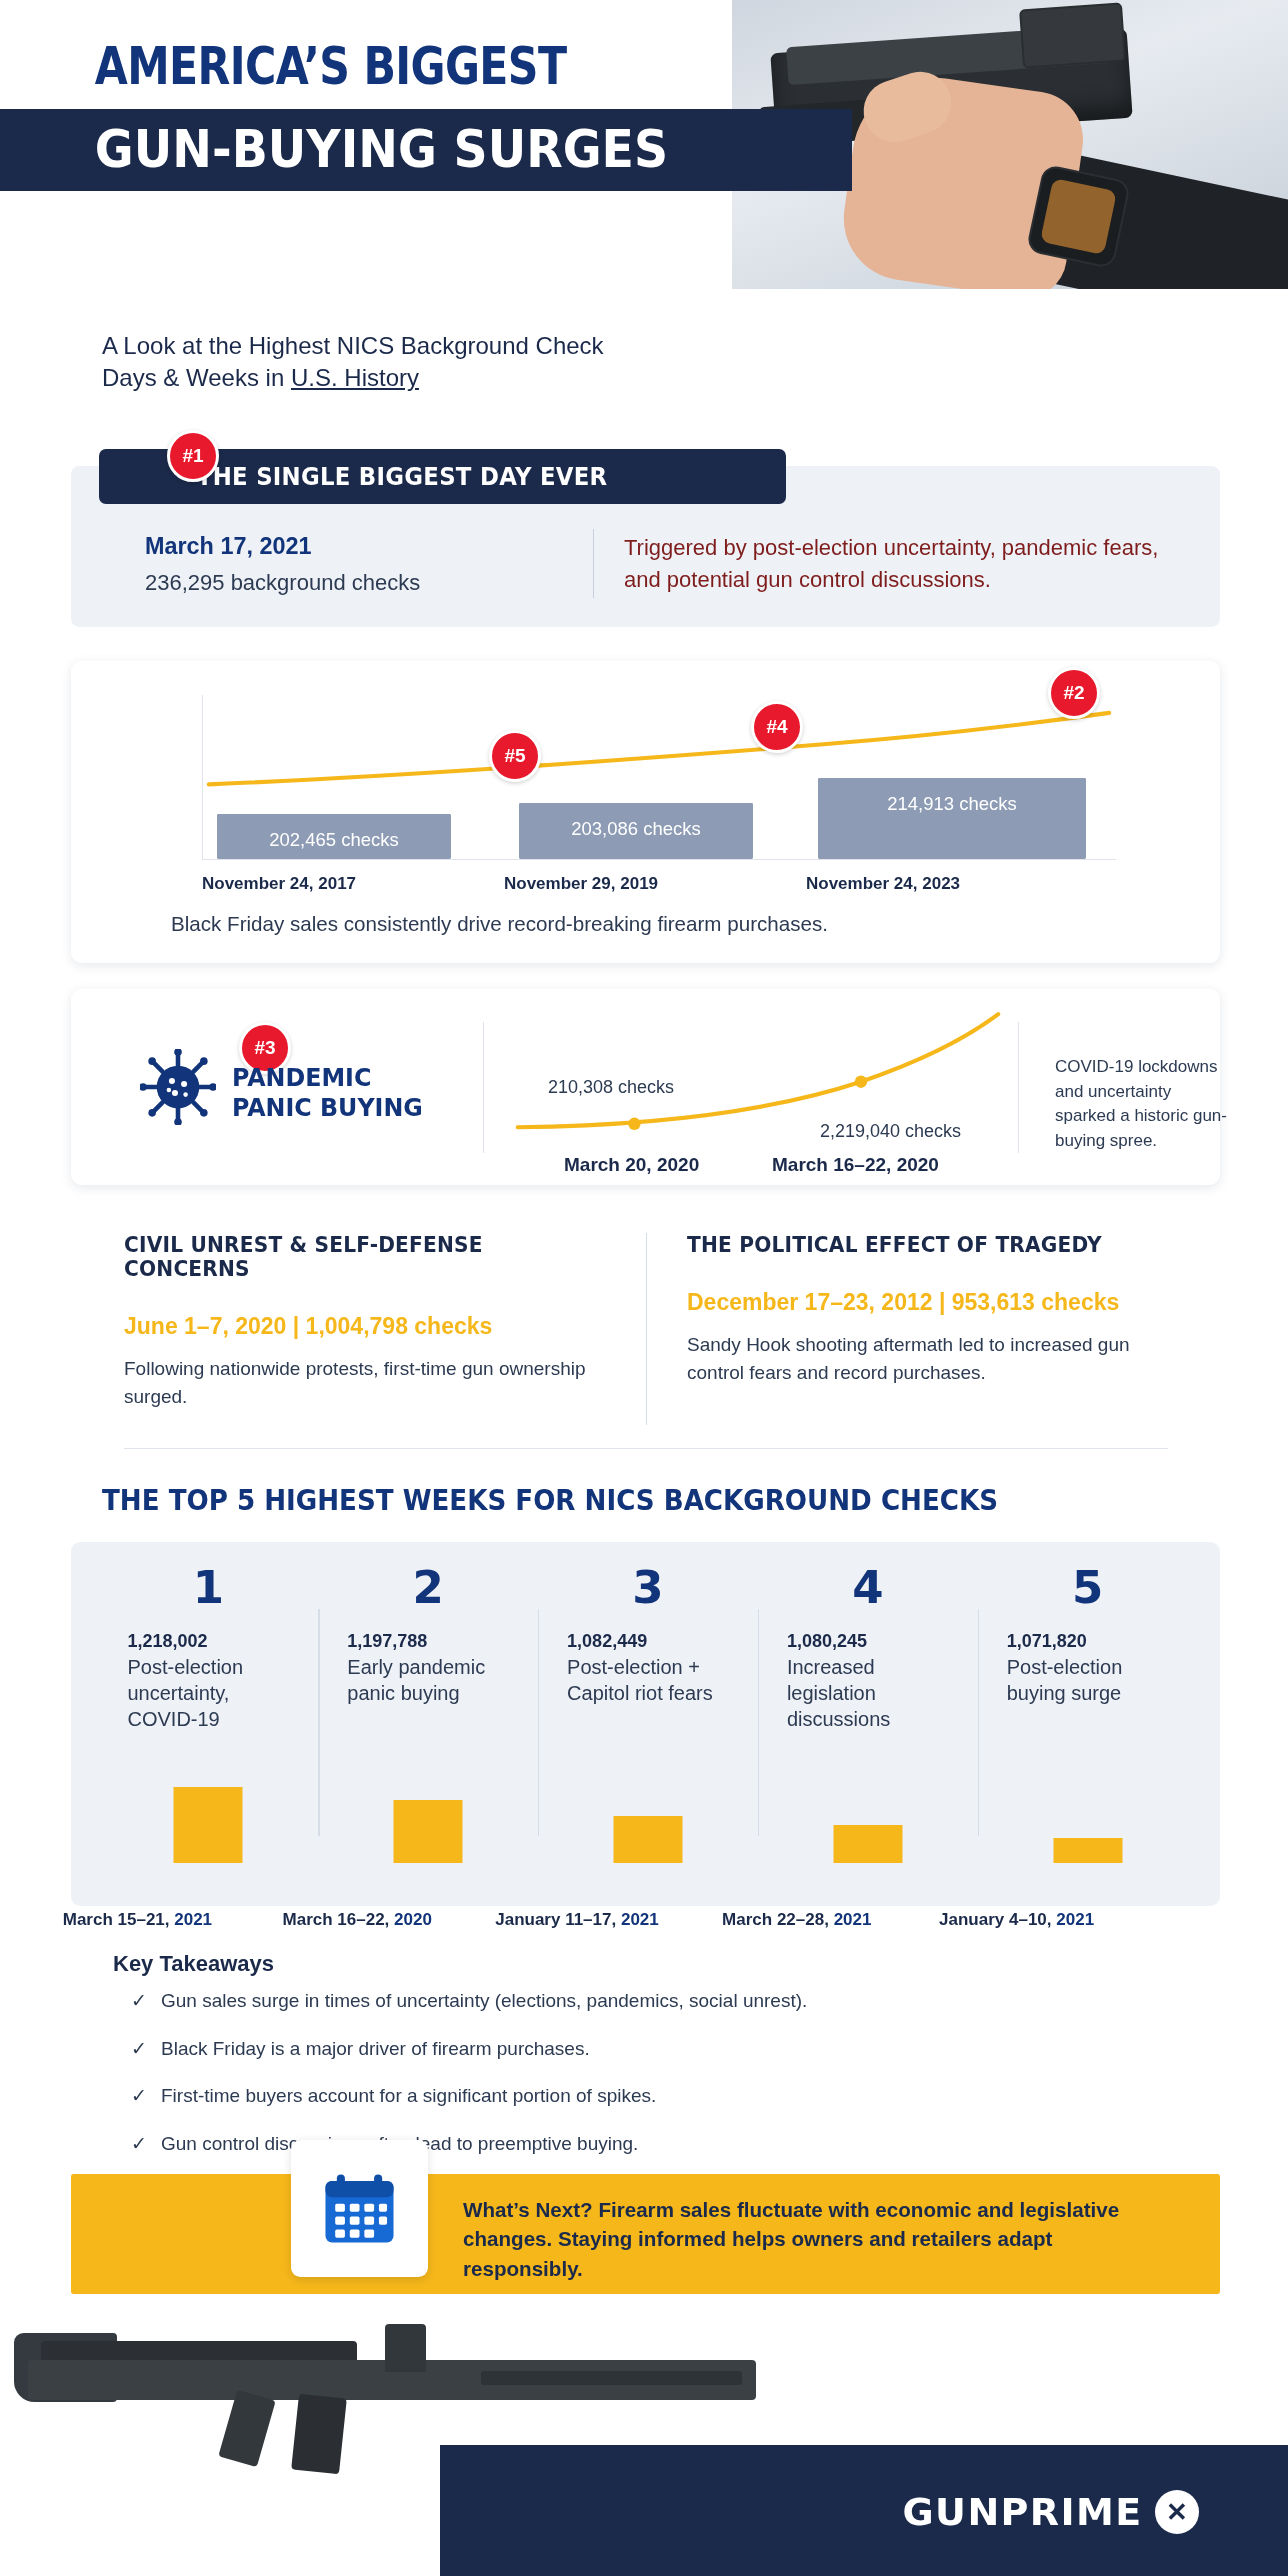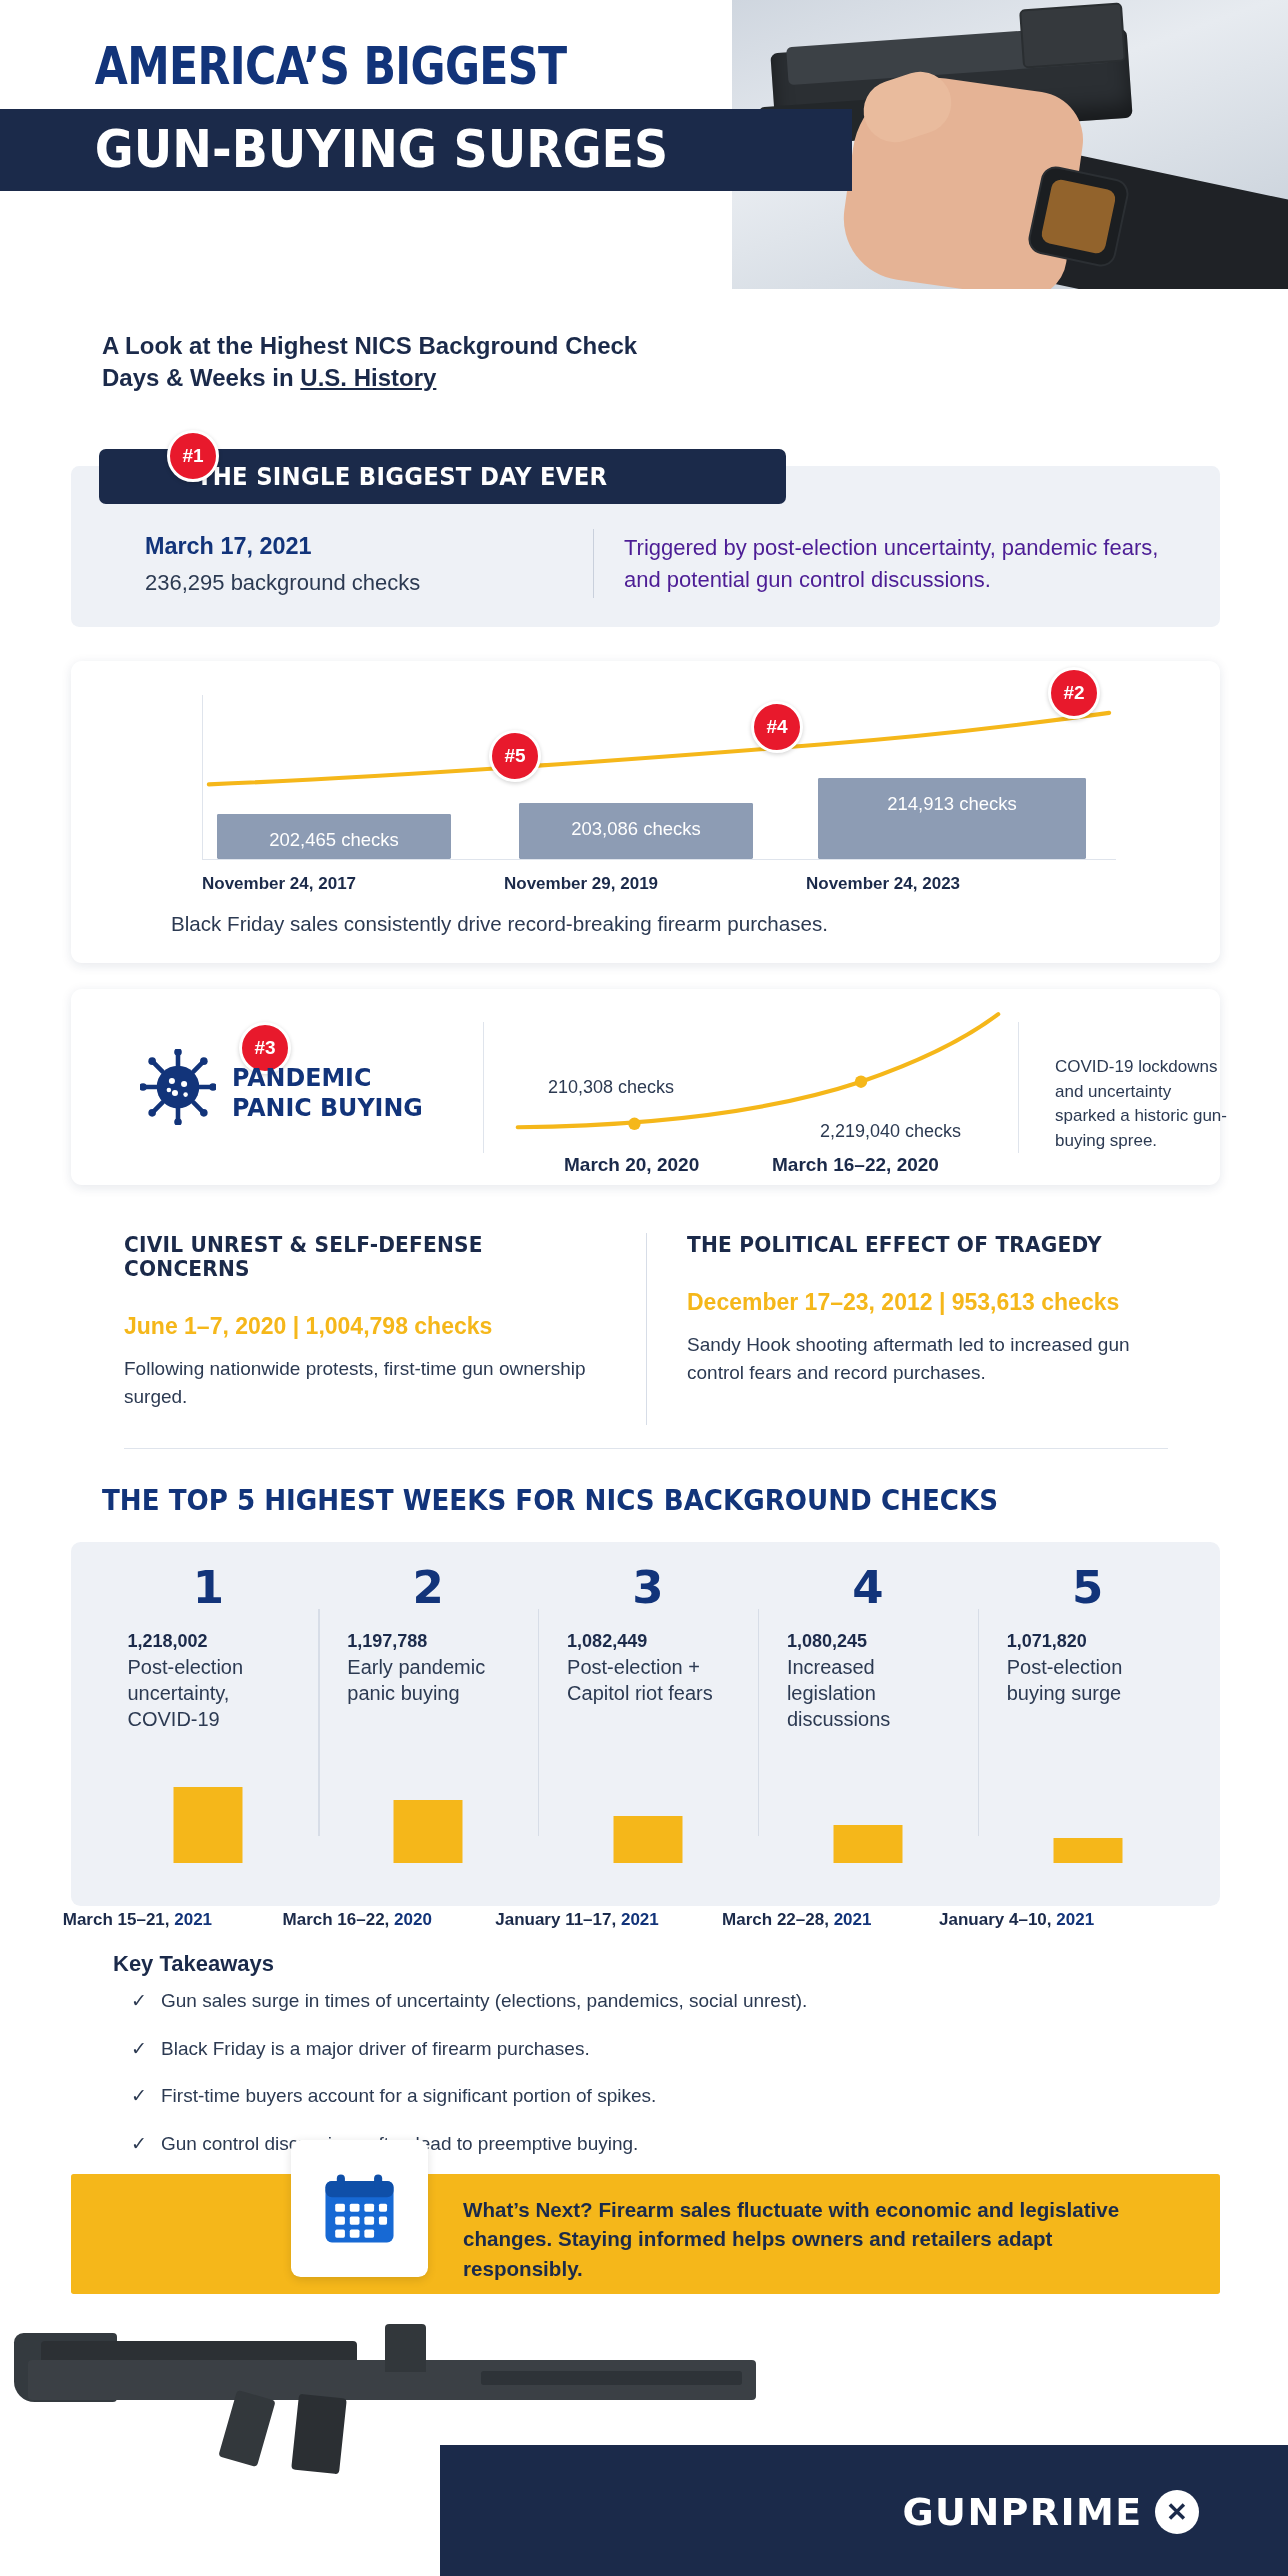--- a/index.html
+++ b/index.html
@@ -73,21 +73,21 @@
     margin-top: 16.5px; background: #1b2a4a; height: 82px; width: 852px;
     display: flex; align-items: center;
   }
   h1.line2 {
     font-size: 51px; font-weight: 800; color: #ffffff; padding-left: 102px;
     line-height: 1.0; font-family: "DejaVu Sans", sans-serif;
     transform: scaleX(.93); transform-origin: left center;
   }
   .subtitle {
     position: absolute; left: 102px; top: 330px; width: 728px;
-    font-size: 24px; line-height: 1.35; color: #1b2a4a; font-weight: 700;
+    font-size: 24px; line-height: 1.35; color: #1b2a4a; font-weight: 400;
   }
   .subtitle .u { text-decoration: underline; }
 
   
   .sec1 {
     position: absolute; left: 71px; top: 466px; width: 1149px; height: 161px;
     background: #eef1f6; border-radius: 8.2px;
   }
   .sec1-bar {
     position: absolute; left: 27.5px; top: -17px; width: 687px; height: 55px;
@@ -104,21 +104,21 @@
     justify-content: center; font-size: 19px; font-weight: 800;
     border: 3.4px solid #ffffff; box-shadow: 0 1.4px 4.1px rgba(0,0,0,.18);
   }
   .b1 { left: 96px; top: -36px; }
   .sec1-left { position: absolute; left: 74px; top: 67px; width: 440px; }
   .sec1-date { font-size: 23.4px; font-weight: 800; color: #12347a; }
   .sec1-count { font-size: 22px; color: #2c3a52; margin-top: 9.6px; }
   .divider-v { position: absolute; left: 522px; top: 63px; width: 1.4px; height: 69px; background: #c9d0dc; }
   .sec1-right {
     position: absolute; left: 553px; top: 66px; width: 577px;
-    font-size: 22px; line-height: 1.45; color: #4c1d95;
+    font-size: 22px; line-height: 1.45; color: #7f1d1d;
   }
 
   
   .sec2 {
     position: absolute; left: 71px; top: 661px; width: 1149px; height: 302px;
     background: #ffffff; border-radius: 11px; box-shadow: 0 2.7px 11px rgba(20,40,80,.10);
   }
   .bf-chart { position: absolute; left: 131px; top: 34px; width: 914px; height: 165px; }
   .bf-axis-v { position: absolute; left: 0; top: 0; width: 1.4px; height: 165px; background: #dfe4ec; }
   .bf-axis-h { position: absolute; left: 0; bottom: 0; width: 914px; height: 1.4px; background: #dfe4ec; }

